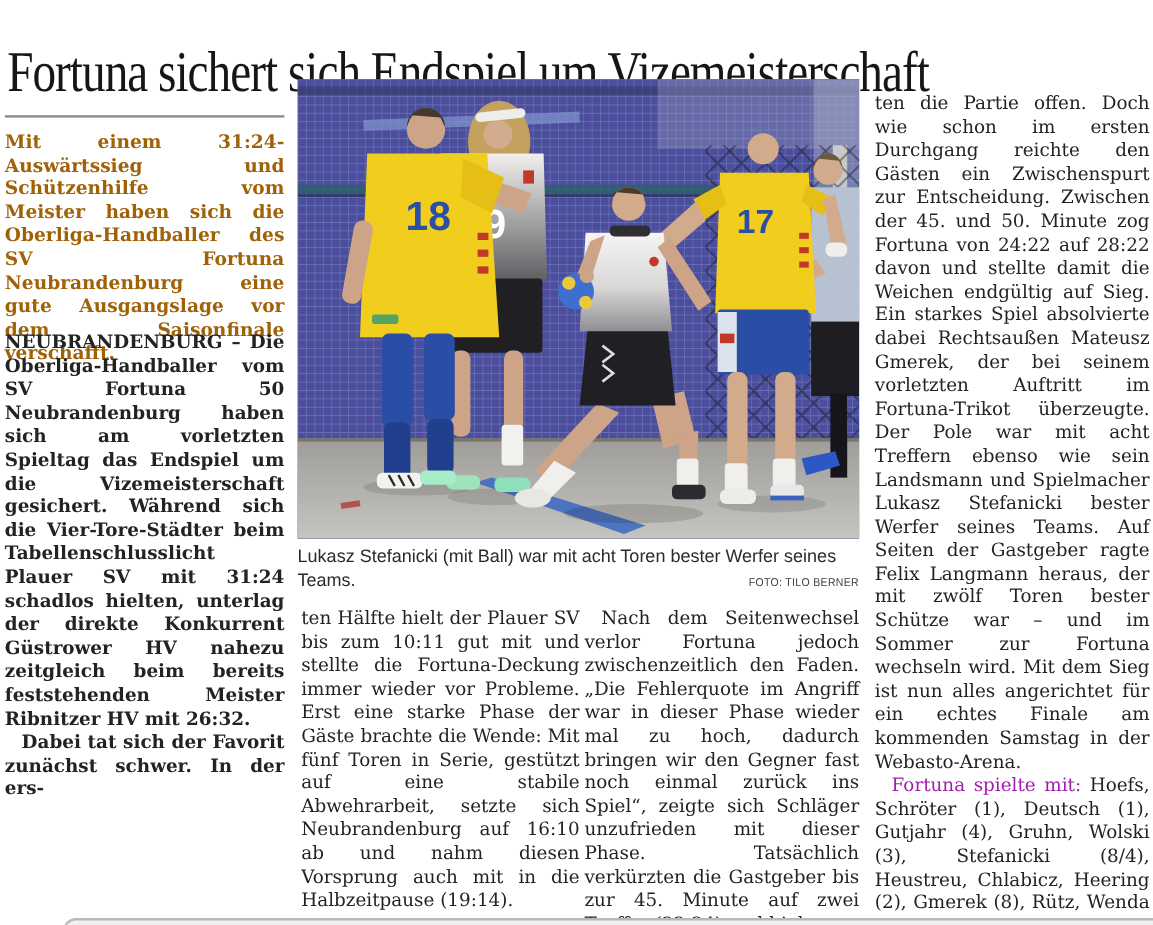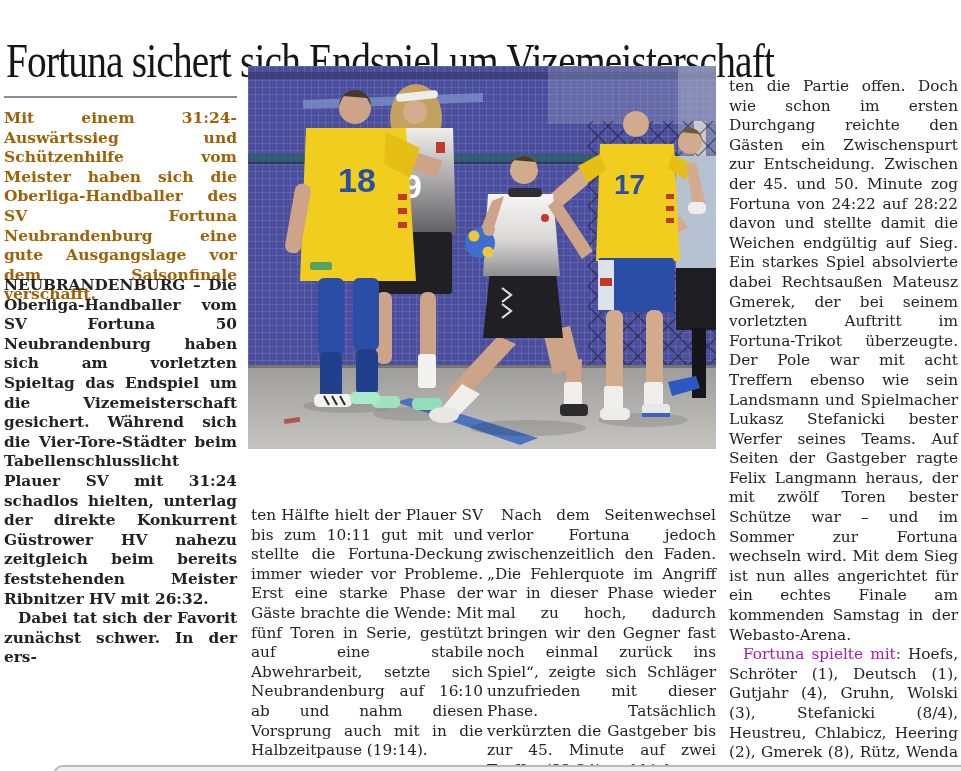--- a/index.html
+++ b/index.html
@@ -187,20 +187,24 @@
         <circle cx="226" cy="170" r="5.5" fill="#eec937"></circle>
         <circle cx="240" cy="186" r="5.5" fill="#eec937"></circle>
         <circle cx="241" cy="164" r="6" fill="#cda487"></circle>
         <polygon points="300,140 310,132 345,185 334,193" fill="#cda487"></polygon>
         <circle cx="276" cy="104" r="14" fill="#d2aa8c"></circle>
         <path d="M262,104 a14,14 0 1 1 28,0 l-2,-8 -24,-2 z" fill="#4b3a28"></path>
       </g>
     </svg>
   </div>
 
+  <div class="caption">
+    <span>Lukasz Stefanicki (mit Ball) war mit acht Toren bester Werfer seines Teams.</span>
+    <span class="credit">FOTO: TILO BERNER</span>
+  </div>
 
   <div class="col" id="col2">
     <p class="para">ten Hälfte hielt der Plauer SV bis zum 10:11 gut mit und stellte die Fortuna-Deckung immer wieder vor Probleme. Erst eine starke Phase der Gäste brachte die Wende: Mit fünf Toren in Serie, gestützt auf eine stabile Abwehrarbeit, setzte sich Neubrandenburg auf 16:10 ab und nahm diesen Vorsprung auch mit in die Halbzeitpause (19:14).</p>
   </div>
 
   <div class="col" id="col3">
     <p class="para indent">Nach dem Seitenwechsel verlor Fortuna jedoch zwischenzeitlich den Faden. „Die Fehlerquote im Angriff war in dieser Phase wieder mal zu hoch, dadurch bringen wir den Gegner fast noch einmal zurück ins Spiel“, zeigte sich Schläger unzufrieden mit dieser Phase. Tatsächlich verkürzten die Gastgeber bis zur 45. Minute auf zwei Treffer (22:24) und hiel-</p>
   </div>
 
   <div class="col" id="col4">

